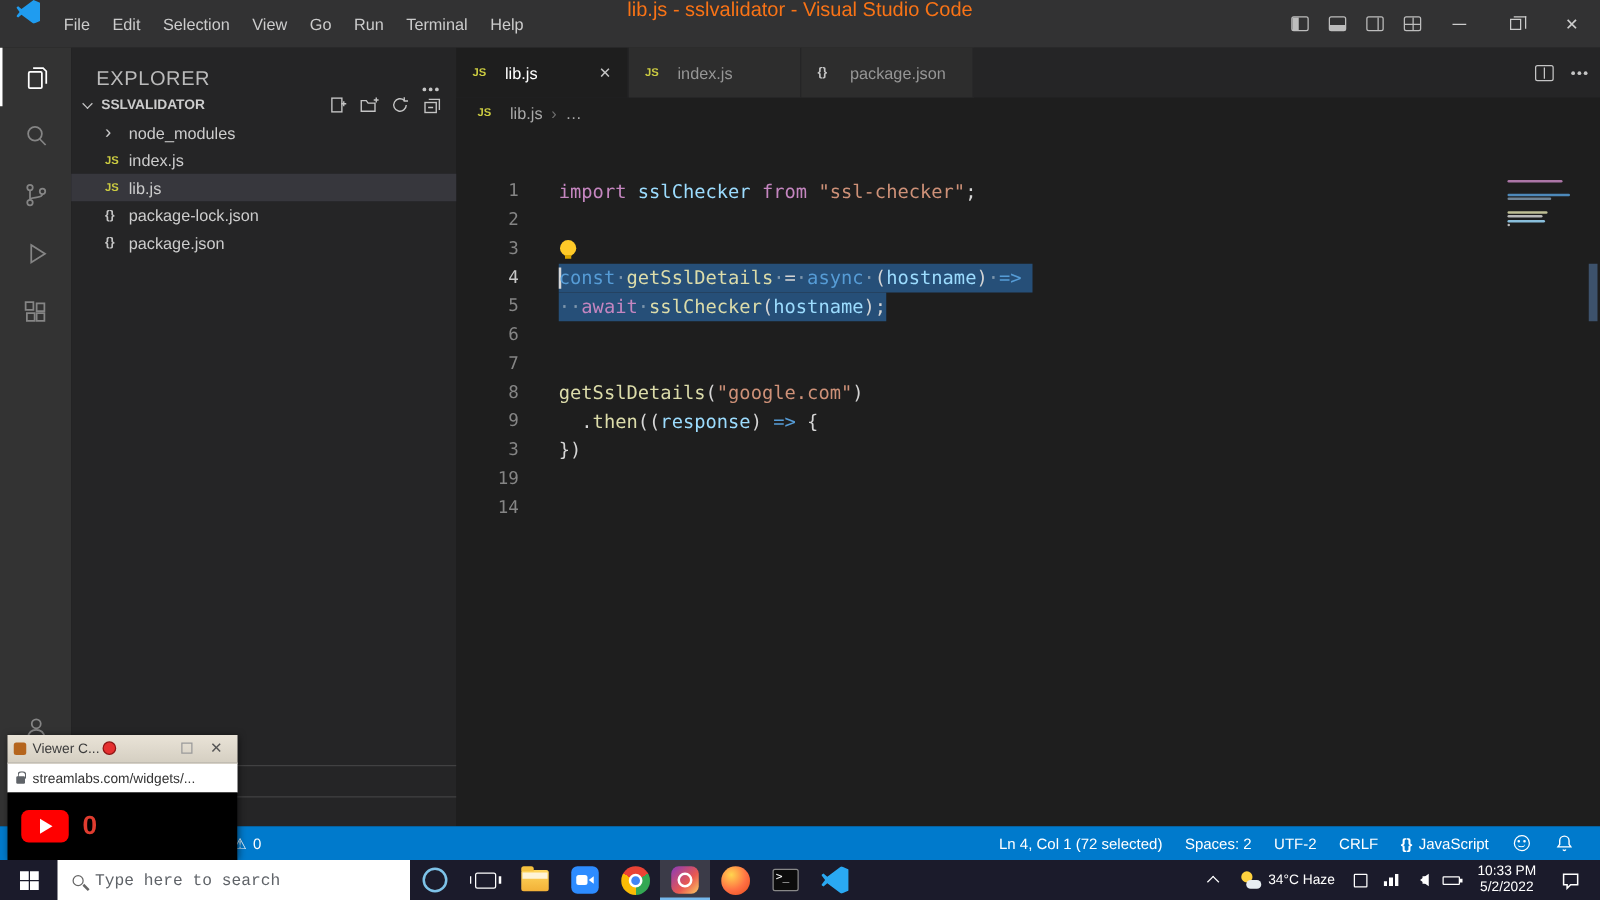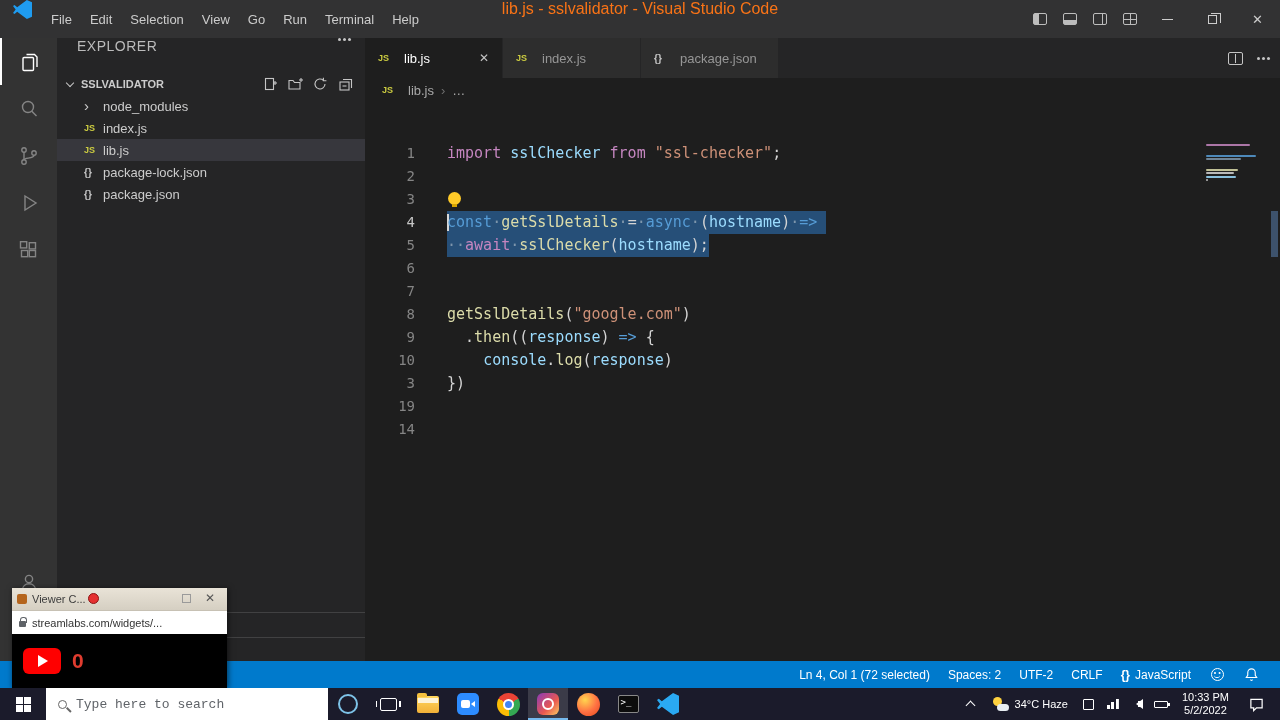--- a/index.html
+++ b/index.html
@@ -28,21 +28,21 @@
   
   .activitybar{position:absolute;left:0;top:38px;width:57px;height:623px;background:#333333;z-index:2}
   .ab-item{width:57px;height:47px;display:flex;align-items:center;justify-content:center;cursor:pointer}
   .ab-item svg{stroke:#858585;fill:none;stroke-width:1.4}
   .ab-item.active{border-left:2px solid #fff}
   .ab-item.active svg{stroke:#ffffff}
   .ab-bottom{position:absolute;left:0;top:520px;width:57px}
 
   
   .sidebar{position:absolute;left:57px;top:38px;width:308px;height:623px;background:#252526;z-index:2}
-  .sb-header{height:35px;display:flex;align-items:flex-start;padding:0 14px 0 20px;font-size:14px;letter-spacing:.5px;color:#bbbbbb}
+  .sb-header{height:35px;display:flex;align-items:flex-end;padding:0 14px 0 20px;font-size:16px;letter-spacing:.5px;color:#bbbbbb}
   .hdots{width:3px;height:3px;border-radius:50%;background:#c5c5c5;box-shadow:5px 0 0 #c5c5c5,10px 0 0 #c5c5c5;margin-left:auto;margin-right:10px}
   .section-header{height:22px;display:flex;align-items:center;font-weight:bold;font-size:11px;color:#cccccc;padding-left:5px}
   .chev-down{width:6px;height:6px;border-right:1.4px solid #c5c5c5;border-bottom:1.4px solid #c5c5c5;transform:rotate(45deg);margin:0 8px 3px 5px}
   .section-actions{margin-left:auto;display:flex;gap:9px;padding-right:12px}
   .section-actions svg{stroke:#c5c5c5;fill:none;stroke-width:1.1}
   .file-row{height:22px;display:flex;align-items:center;padding-left:27px;font-size:13px;color:#cccccc;cursor:pointer}
   .file-row.sel{background:#37373d}
   .ficon{width:19px;flex:none}
   .badge-js{color:#cbcb41;font-size:9px;font-weight:bold}
   .badge-json{color:#c5c5c5;font-size:10px;font-weight:bold}
@@ -85,21 +85,21 @@
   .status-right{margin-left:auto;display:flex;align-items:center;height:27px;padding-right:12px}
   .sr-item{padding:0 9px;cursor:pointer}
   .lang-item{display:flex;align-items:center;gap:5px;padding:0 9px;cursor:pointer}
   .braces{font-weight:bold;font-size:12px}
   .sr-ic{width:34px;height:27px;display:flex;align-items:center;justify-content:center;cursor:pointer}
   .smiley{width:13px;height:13px;border:1.2px solid #fff;border-radius:50%;position:relative}
   .smiley::before{content:'';position:absolute;left:2.6px;top:3.4px;width:1.8px;height:1.8px;background:#fff;border-radius:50%;box-shadow:4.6px 0 0 #fff}
   .smiley::after{content:'';position:absolute;left:2.6px;top:4.6px;width:6px;height:3.6px;border-bottom:1.2px solid #fff;border-radius:0 0 6px 6px}
 
   
-  .overlay{position:absolute;left:12px;top:588px;width:215px;z-index:40;box-shadow:1px 1px 6px rgba(0,0,0,.6)}
+  .overlay{position:absolute;left:6px;top:588px;width:184px;z-index:40;box-shadow:1px 1px 6px rgba(0,0,0,.6)}
   .ov-title{height:22px;background:linear-gradient(#e9e3d7,#d5cfc2);display:flex;align-items:center;font-size:11px;color:#3c3c3c;position:relative;padding-left:5px}
   .ov-appicon{width:10px;height:10px;background:#b5651d;border-radius:2px;margin-right:5px;flex:none}
   .ov-rec{position:absolute;left:76px;top:5px;width:11px;height:11px;border-radius:50%;background:#e53030;border:1px solid #8e1414}
   .ov-max{position:absolute;right:36px;top:6px;width:9px;height:9px;border:1px solid #9a9a9a}
   .ov-close{position:absolute;right:12px;top:3px;font-size:12px;color:#555}
   .ov-url{height:24px;background:#ffffff;display:flex;align-items:center;padding:0 7px;font-size:11px;color:#333;border-top:1px solid #c7c1b4}
   .lock{width:7px;height:6px;background:#5f6368;border-radius:1px;position:relative;margin-right:6px;flex:none;margin-top:3px}
   .lock::before{content:'';position:absolute;top:-4px;left:1px;width:5px;height:5px;border:1.2px solid #5f6368;border-bottom:none;border-radius:3px 3px 0 0}
   .ov-content{height:54px;background:#000;display:flex;align-items:center;gap:11px;padding-left:11px}
   .yt-logo{width:38px;height:26px;background:#ff0000;border-radius:6px;position:relative}
@@ -352,24 +352,20 @@
         </div>
         <div class="cline">
           <span class="lnum">8</span>
           <span class="ctext"><span style="color: rgb(220, 220, 170);">getSslDetails</span><span style="color: rgb(212, 212, 212);">(</span><span style="color: rgb(206, 145, 120);">"google.com"</span><span style="color: rgb(212, 212, 212);">)</span></span>
         </div>
         <div class="cline">
           <span class="lnum">9</span>
           <span class="ctext"><span style="color: rgb(212, 212, 212);">  .</span><span style="color: rgb(220, 220, 170);">then</span><span style="color: rgb(212, 212, 212);">((</span><span style="color: rgb(156, 220, 254);">response</span><span style="color: rgb(212, 212, 212);">)</span><span style="color: rgb(212, 212, 212);"> </span><span style="color: rgb(86, 156, 214);">=&gt;</span><span style="color: rgb(212, 212, 212);"> {</span></span>
         </div>
         <div class="cline">
-          <span class="lnum">10</span>
-          <span class="ctext"><span style="color: rgb(212, 212, 212);">    </span><span style="color: rgb(156, 220, 254);">console</span><span style="color: rgb(212, 212, 212);">.</span><span style="color: rgb(220, 220, 170);">log</span><span style="color: rgb(212, 212, 212);">(</span><span style="color: rgb(156, 220, 254);">response</span><span style="color: rgb(212, 212, 212);">)</span></span>
-        </div>
-        <div class="cline">
           <span class="lnum">3</span>
           <span class="ctext"><span style="color: rgb(212, 212, 212);">})</span></span>
         </div>
         <div class="cline">
           <span class="lnum">19</span>
           <span class="ctext"></span>
         </div>
         <div class="cline">
           <span class="lnum">14</span>
           <span class="ctext"></span>

